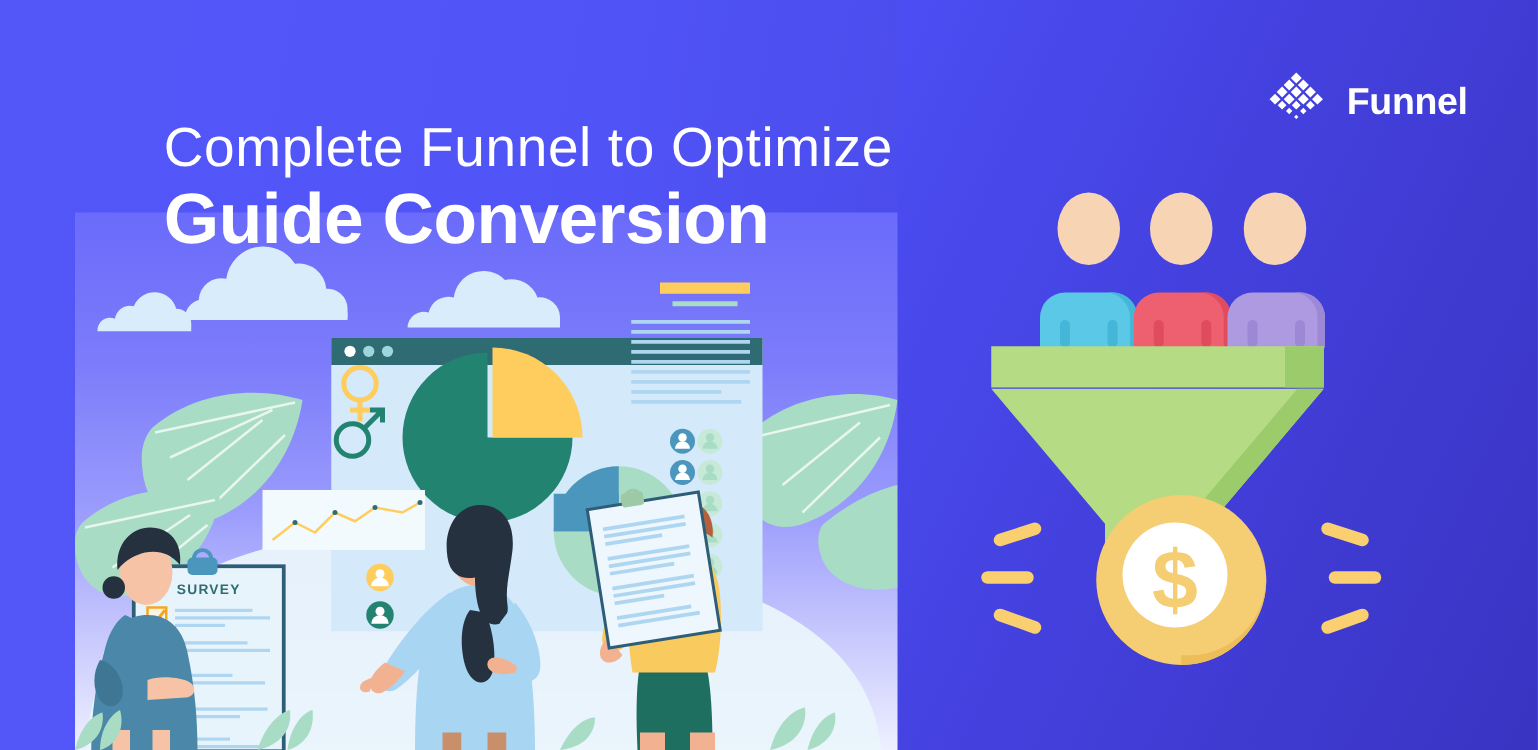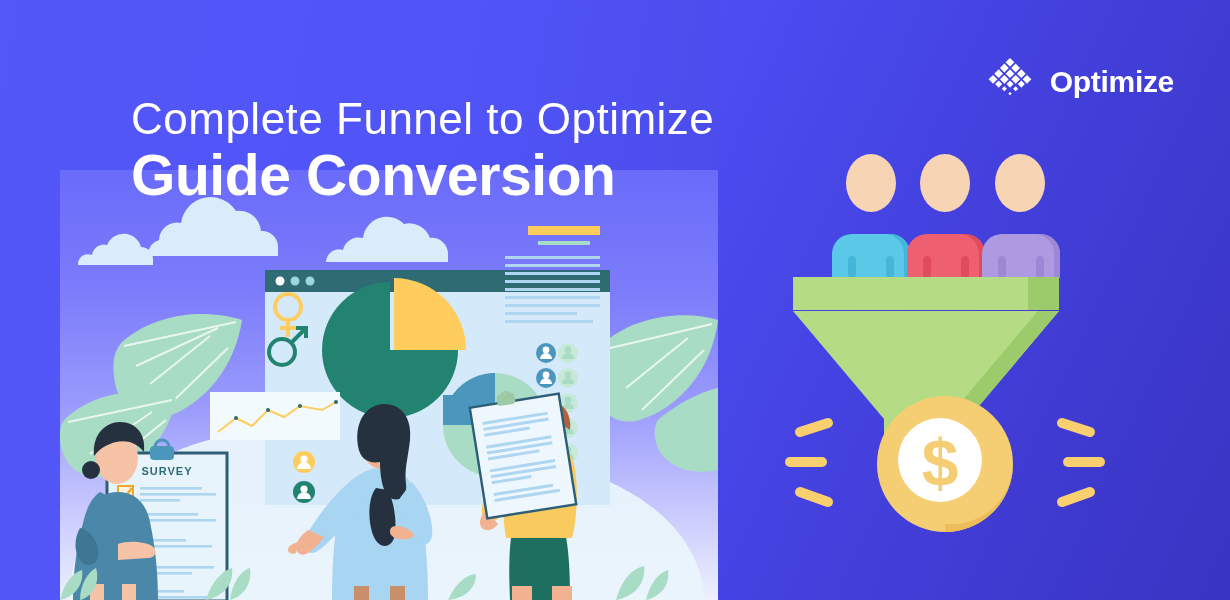--- a/index.html
+++ b/index.html
@@ -395,16 +395,16 @@
           <rect x="17" y="25" width="6.2" height="6.2"></rect>
           <rect x="25" y="25" width="5" height="5"></rect>
           <rect x="33" y="25" width="3.6" height="3.6"></rect>
           <rect x="9" y="33" width="6.2" height="6.2"></rect>
           <rect x="17" y="33" width="5" height="5"></rect>
           <rect x="25" y="33" width="3.6" height="3.6"></rect>
           <rect x="33" y="33" width="2.4" height="2.4"></rect>
         </g>
       </svg>
     </span>
-    <span class="brand-name">Optimize</span>
+    <span class="brand-name">Funnel</span>
   </div>
 
 </div>
 
 </body></html>

